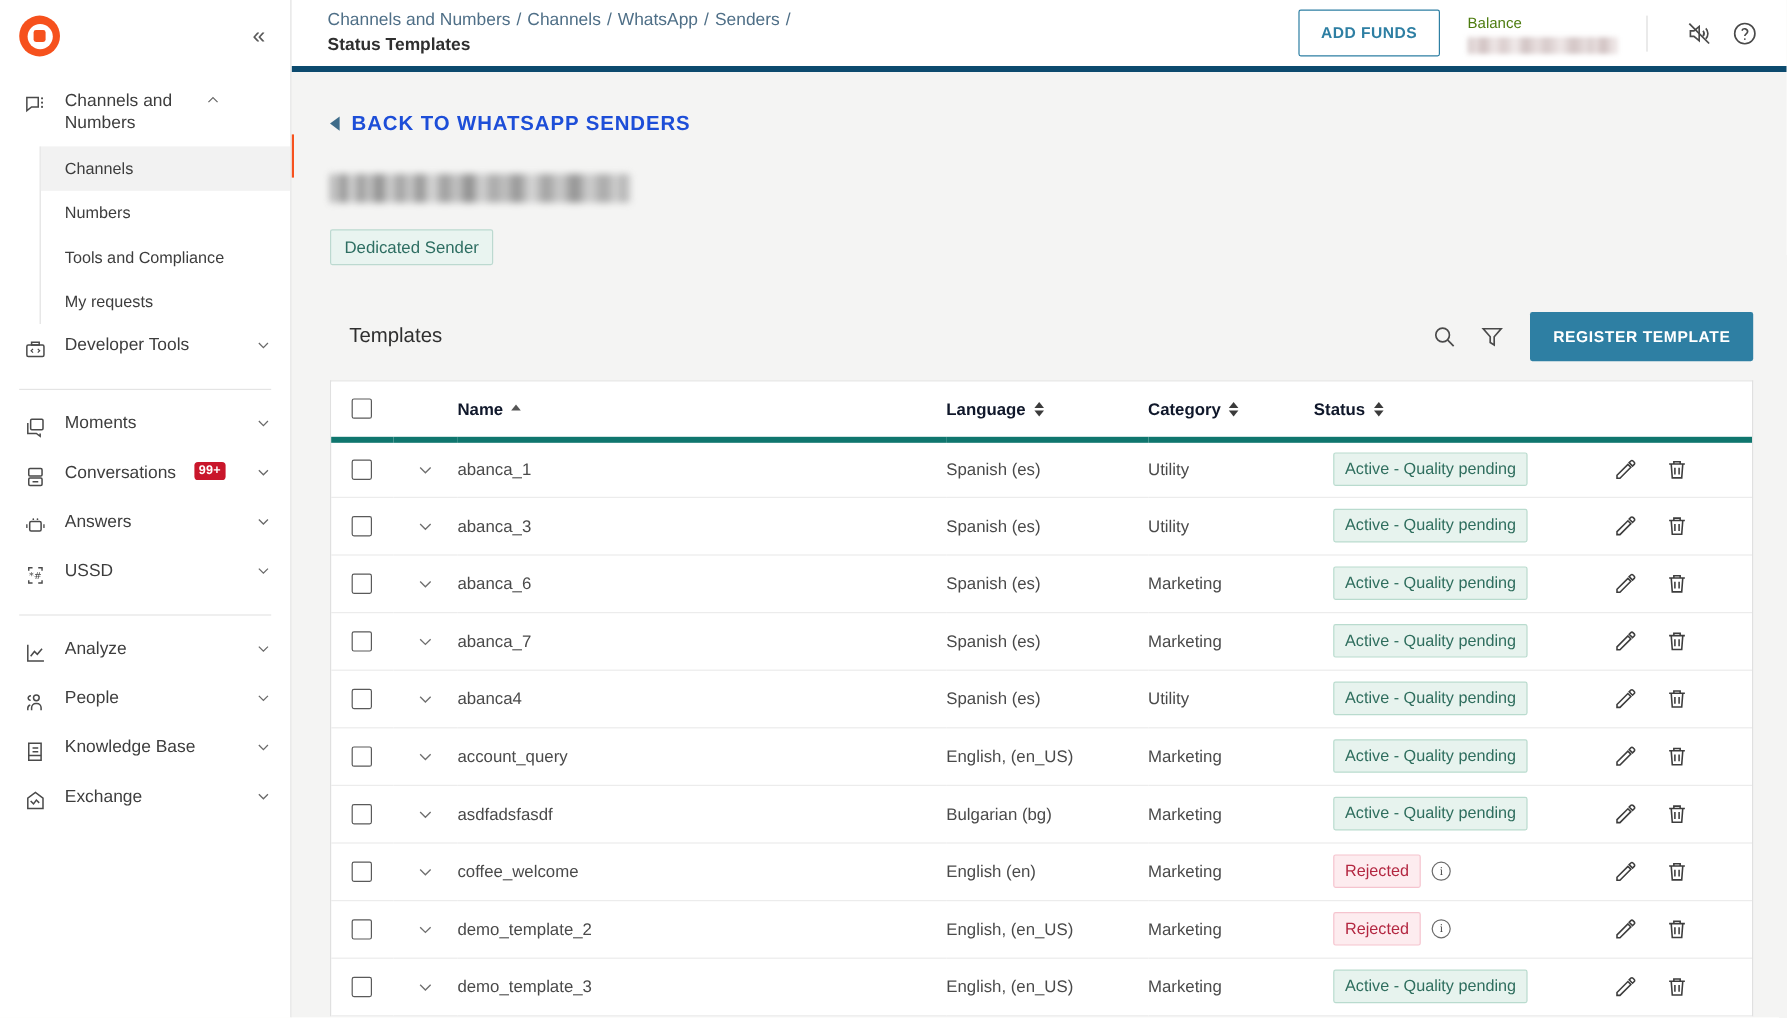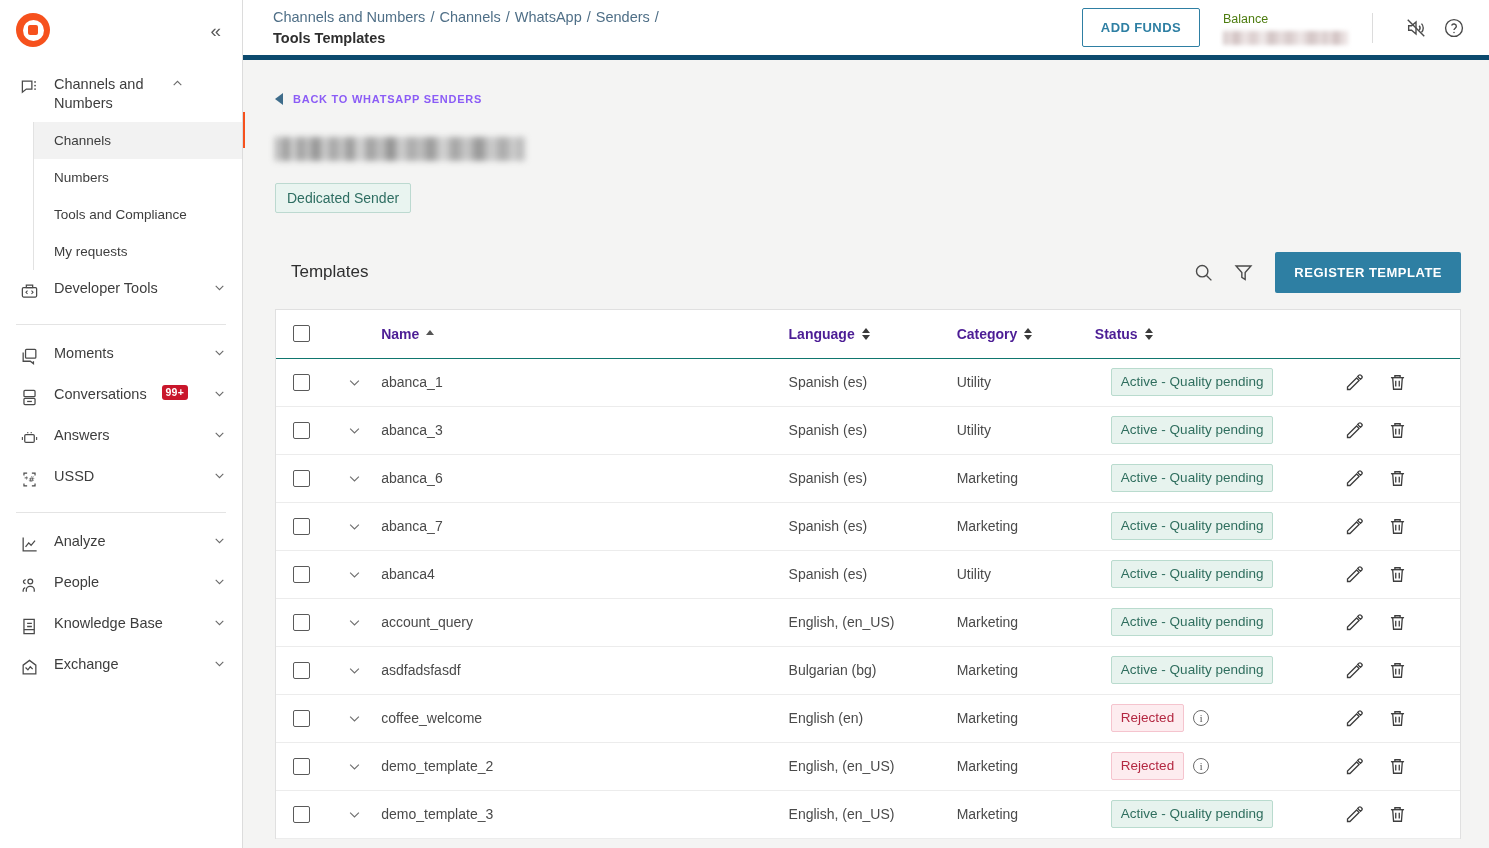--- a/index.html
+++ b/index.html
@@ -208,24 +208,24 @@
     width: max-content;
   }
   .back-tri {
     width: 0; height: 0;
     border-top: 6px solid transparent;
     border-bottom: 6px solid transparent;
     border-right: 8px solid #3E6C8A;
     margin-right: 10px;
   }
   .back-text {
-    font-size: 11px;
+    font-size: 17px;
     font-weight: bold;
     letter-spacing: 0.75px;
-    color: #8b5cf6;
+    color: #1d4ed8;
   }
   .sender-blur {
     margin: 32px 0 0 32px;
     width: 250px;
     height: 24px;
     border-radius: 1px;
     background: repeating-linear-gradient(90deg,
       #8d8d8d 0px, #c9c9c9 5px, #7b7b7b 11px, #d6d6d6 18px,
       #8a8a8a 25px, #bdbdbd 33px, #777777 41px, #cfcfcf 50px,
       #909090 58px, #c4c4c4 67px, #7f7f7f 75px, #dadada 85px,
@@ -287,23 +287,23 @@
     margin: 15px 28px 0 32px;
     background: #ffffff;
     border: 1px solid #e0e0e0;
     border-bottom: none;
   }
   table.tmpl { width: 100%; border-collapse: collapse; table-layout: fixed; }
   table.tmpl th {
     text-align: left;
     font-size: 14px;
     font-weight: bold;
-    color: #4c1d95;
+    color: #0f172a;
     padding: 14px 0;
-    border-bottom: 1px solid #0f766e;
+    border-bottom: 5px solid #0f766e;
     background: #ffffff;
     height: 48px;
     vertical-align: middle;
   }
   th.sorted { background: #e4e3e1; }
   table.tmpl td {
     font-size: 14px;
     color: #4a4a4a;
     padding: 0;
     height: 48px;
@@ -581,21 +581,21 @@
         <div class="crumb-line">
           <span class="crumb-link">Channels and Numbers</span>
           <span class="crumb-sep">/</span>
           <span class="crumb-link">Channels</span>
           <span class="crumb-sep">/</span>
           <span class="crumb-link">WhatsApp</span>
           <span class="crumb-sep">/</span>
           <span class="crumb-link">Senders</span>
           <span class="crumb-sep">/</span>
         </div>
-        <div class="crumb-current">Tools Templates</div>
+        <div class="crumb-current">Status Templates</div>
       </div>
 
       <button class="add-funds">ADD FUNDS</button>
 
       <div class="balance-box">
         <div class="balance-label">Balance</div>
         <div class="blur-bar"></div>
       </div>
 
       <div class="vdiv"></div>

